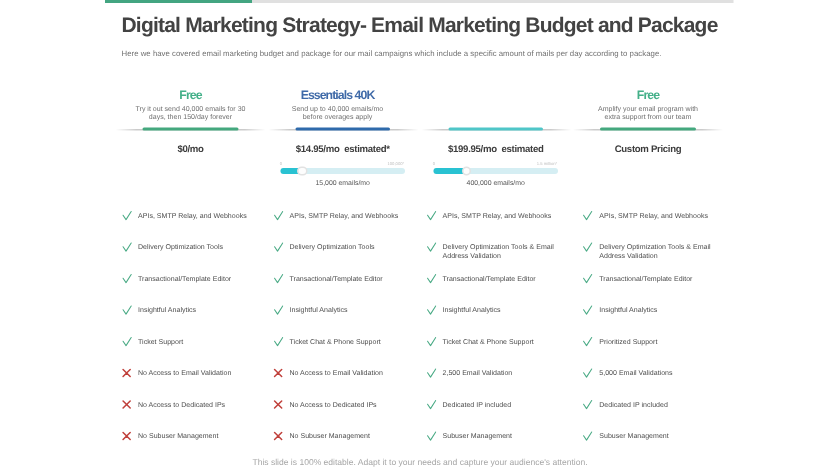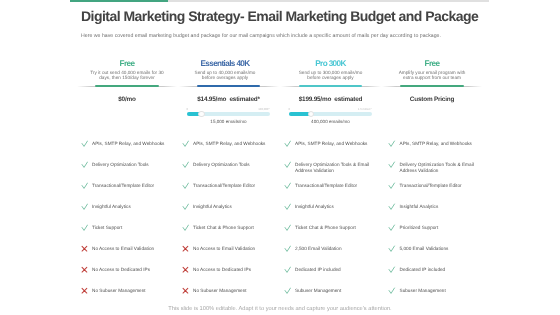--- a/index.html
+++ b/index.html
@@ -163,27 +163,20 @@
             <path d="M3.4 4.2 L18.8 19.6 M18.8 4.2 L3.4 19.6" fill="none" stroke="#c0403b" stroke-width="3.3" stroke-linecap="round"></path>
           </svg></span>
       <span class="feat-label">No Access to Dedicated IPs</span>
     </div>
     <div class="feat" style="left:193.0px;top:288px">
       <span class="feat-icon"><svg viewBox="0 0 24 24" width="7.4" height="7.4">
             <path d="M3.4 4.2 L18.8 19.6 M18.8 4.2 L3.4 19.6" fill="none" stroke="#c0403b" stroke-width="3.3" stroke-linecap="round"></path>
           </svg></span>
       <span class="feat-label">No Subuser Management</span>
     </div>
-    <div class="col" style="left:278.5px">
-      <div class="plan-name" style="color: rgb(74, 199, 212);">Pro 300K</div>
-      <div class="plan-desc">
-        <span class="dline">Send up to 300,000  emails/mo</span>
-        <span class="dline">before overages apply</span>
-      </div>
-    </div>
     <div class="divider" style="left:280.5px;top:85.5px">
         <div class="divider-fill" style="left: 18px; top: -0.6px; width: 63.5px; background: rgb(79, 198, 200);"></div>
       </div>
     <div class="price" style="left:278.5px;top:95.5px">$199.95/mo  estimated</div>
     <div class="slider" style="left:288.5px;top:111.5px;width:83px">
       <div class="slider-min">0</div>
       <div class="slider-max">1.5 million*</div>
       <div class="slider-track" style="background: rgb(213, 238, 243);"></div>
       <div class="slider-fill" style="background: rgb(41, 194, 210); width: 26%;"></div>
       <div class="slider-knob" style="left: 26%;"></div>

